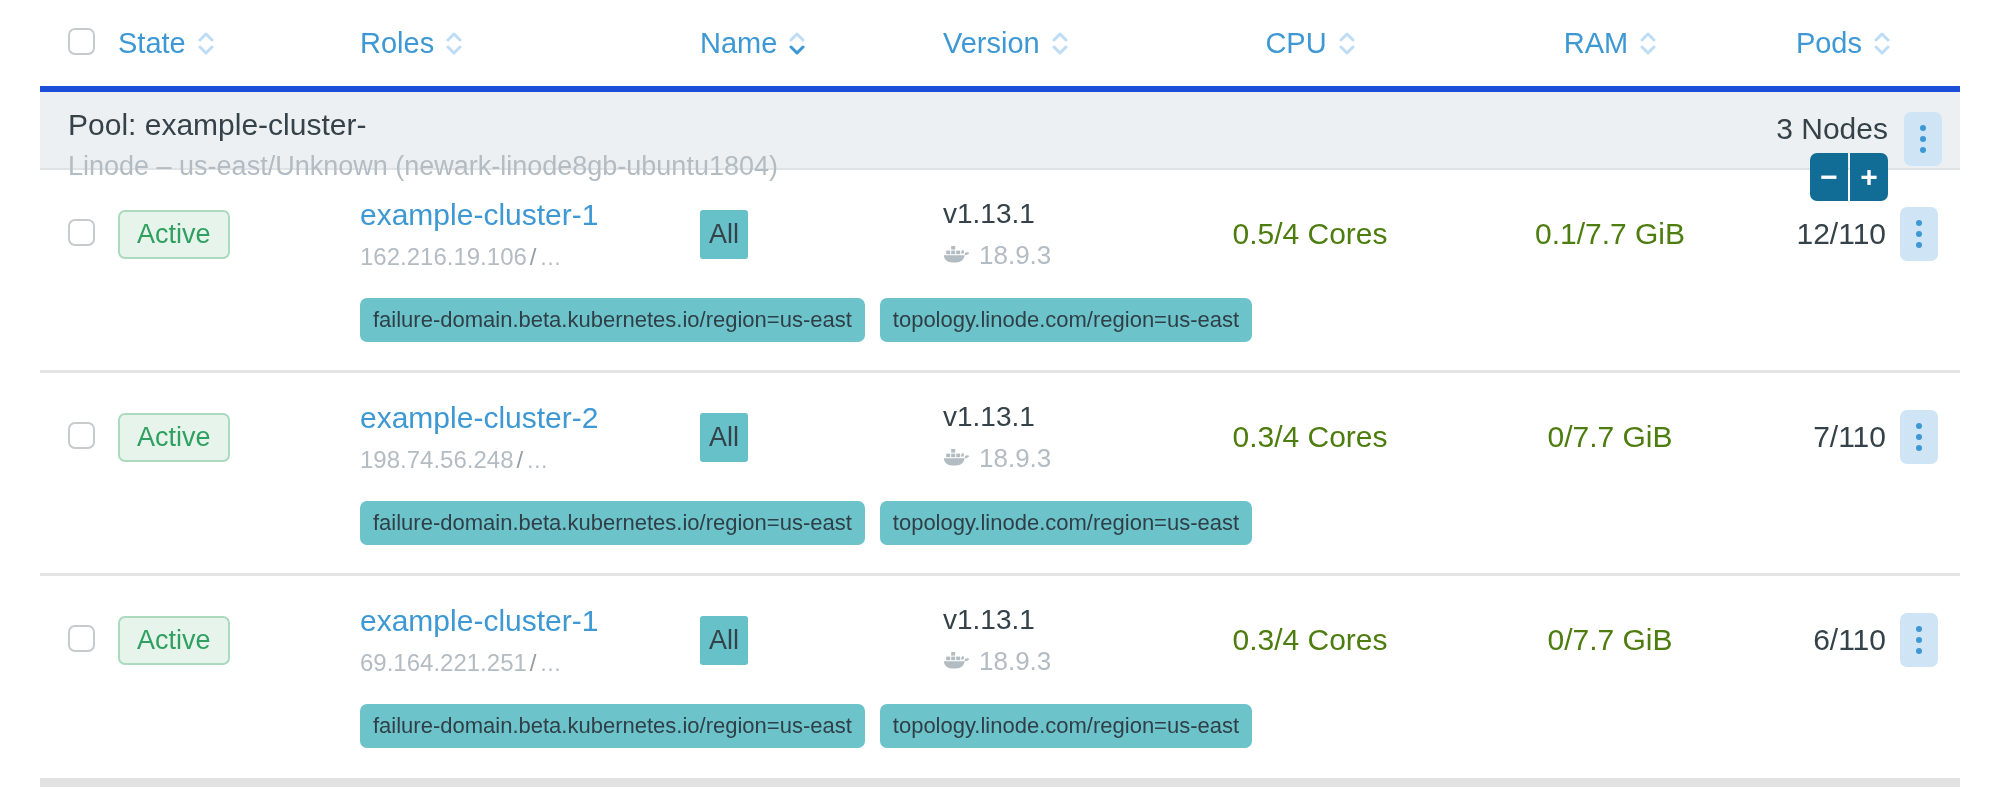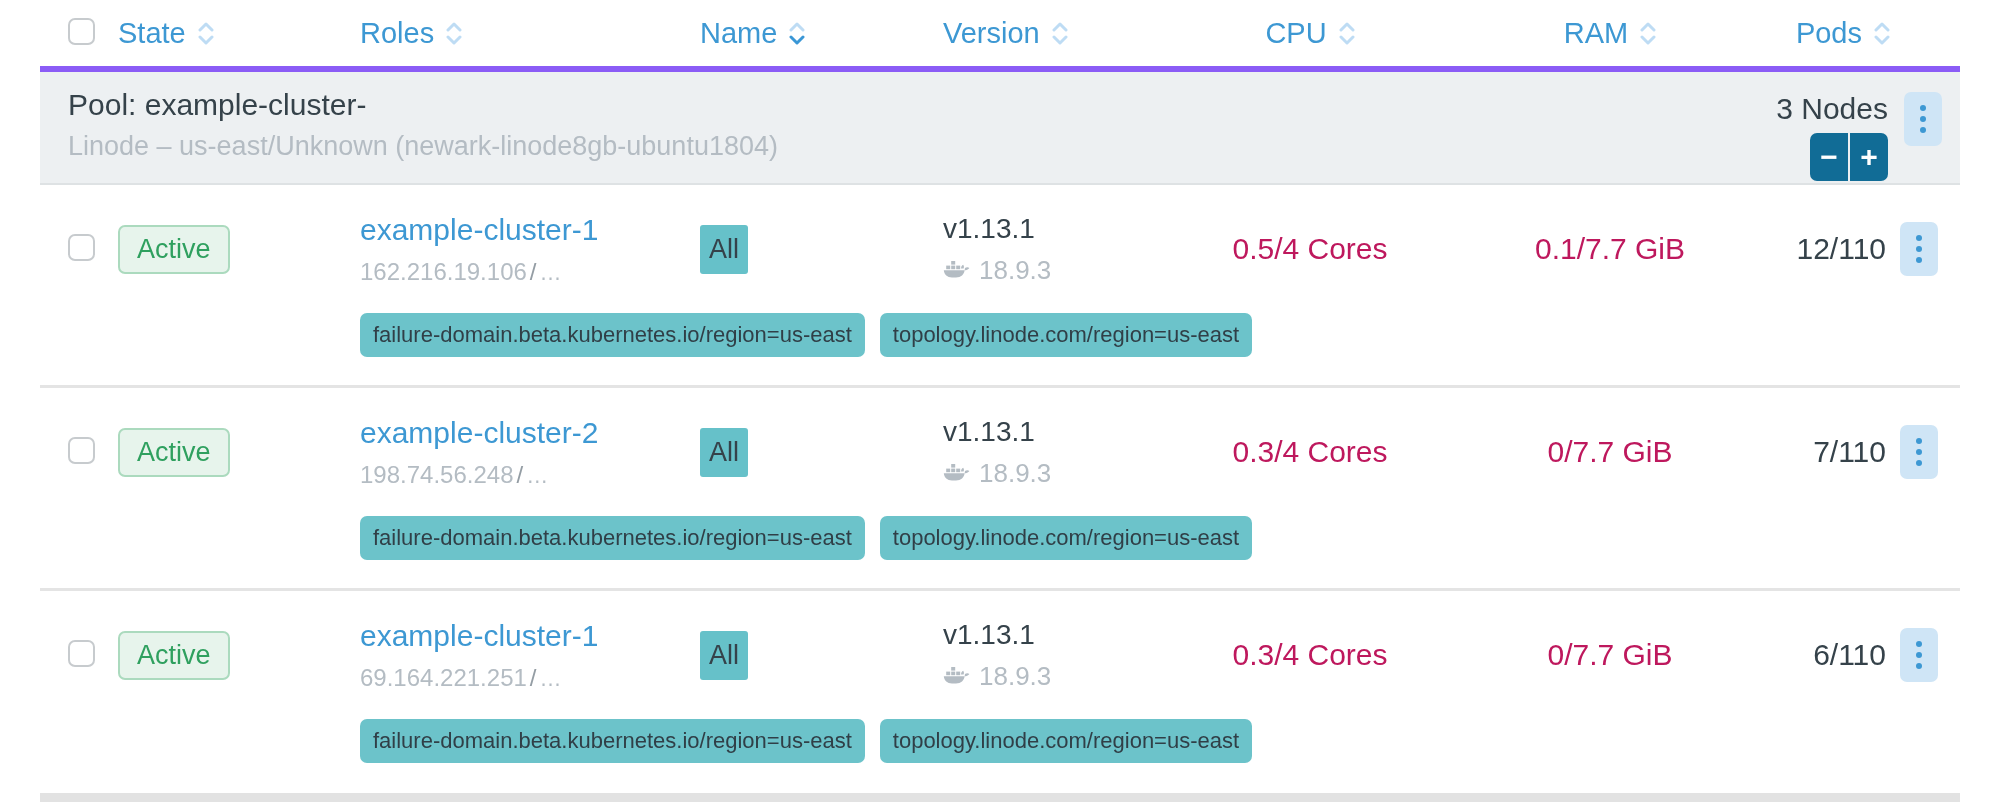--- a/index.html
+++ b/index.html
@@ -6,33 +6,33 @@
   html, body { width: 2000px; height: 807px; background: #ffffff;
     font-family: "Liberation Sans", "DejaVu Sans", sans-serif; color: #35424a; }
   .table-wrap { margin: 0 40px; width: 1920px; }
 
   
   .grid { display: grid;
     grid-template-columns: 78px 242px 340px 243px 217px 300px 300px 140px 60px;
     align-items: center; }
 
   
-  .header-row { height: 72px; border-bottom: 6px solid #8b5cf6; }
+  .header-row { height: 92px; border-bottom: 6px solid #1d4ed8; }
   .th { display: flex; align-items: center; gap: 12px; font-size: 29px; color: #3d98d3; cursor: pointer; }
   .th.c-cpu, .th.c-ram { justify-content: center; }
   .th.c-pods { justify-content: flex-end; padding-right: 10px; }
   .sorter { display: flex; flex-direction: column; gap: 3px; }
   .sorter svg { display: block; }
 
   .checkbox { display: inline-block; width: 27px; height: 27px; background: #fff;
     border: 2px solid #c7cbce; border-radius: 7px; cursor: pointer; }
   .c-check { padding-left: 28px; }
 
   
-  .pool-row { height: 113px; background: #edf0f2; border-bottom: 2px solid #dee2e4;
+  .pool-row { height: 78px; background: #edf0f2; border-bottom: 2px solid #dee2e4;
     display: flex; justify-content: space-between; }
   .pool-info { padding: 16px 0 0 28px; }
   .pool-title { font-size: 30px; color: #35424a; }
   .pool-subtitle { font-size: 27px; color: #b4bcc3; margin-top: 9px; }
   .pool-right { display: flex; align-items: flex-start; gap: 16px; padding: 20px 18px 0 0; }
   .pool-scale { display: flex; flex-direction: column; align-items: flex-end; }
   .nodes-count { font-size: 30px; color: #35424a; }
   .scale-btns { display: flex; gap: 2px; margin-top: 7px; }
   .scale-btn { width: 38px; height: 48px; border: none; background: #116c96; color: #ffffff;
     font-size: 30px; font-weight: bold; line-height: 1; cursor: pointer;
@@ -54,21 +54,21 @@
   .name-link { font-size: 30px; color: #3d98d3; text-decoration: none; cursor: pointer; }
   .ip-line { margin-top: 11px; font-size: 24px; color: #b4bcc3; display: flex; align-items: baseline; gap: 3px; }
   .ip-sep { color: #949da4; }
   .ip-more { font-size: 22px; }
   .role-badge { display: inline-block; font-size: 27px; color: #35424a; background: #66c1c9;
     border-radius: 3px; padding: 9px 9px; }
   .version-main { font-size: 28px; color: #35424a; }
   .docker-line { margin-top: 10px; display: flex; align-items: center; gap: 9px;
     font-size: 26px; color: #b4bcc3; }
   .docker-line svg { display: block; fill: #b4bcc3; }
-  .c-cpu-val, .c-ram-val { text-align: center; font-size: 30px; color: #be185d; }
+  .c-cpu-val, .c-ram-val { text-align: center; font-size: 30px; color: #4d7c0f; }
   .c-pods-val { text-align: right; padding-right: 14px; font-size: 30px; color: #35424a; }
 
   .labels-line { margin: 8px 0 0 320px; display: flex; gap: 15px; }
   .label-badge { display: inline-block; background: #6cc3ca; color: #303f47;
     font-size: 22px; padding: 9px 13px; border-radius: 7px; white-space: nowrap; }
 
   .bottom-bar { height: 9px; background: #e2e2e2; margin-top: 2px; }
 </style>
 </head>
 <body>

